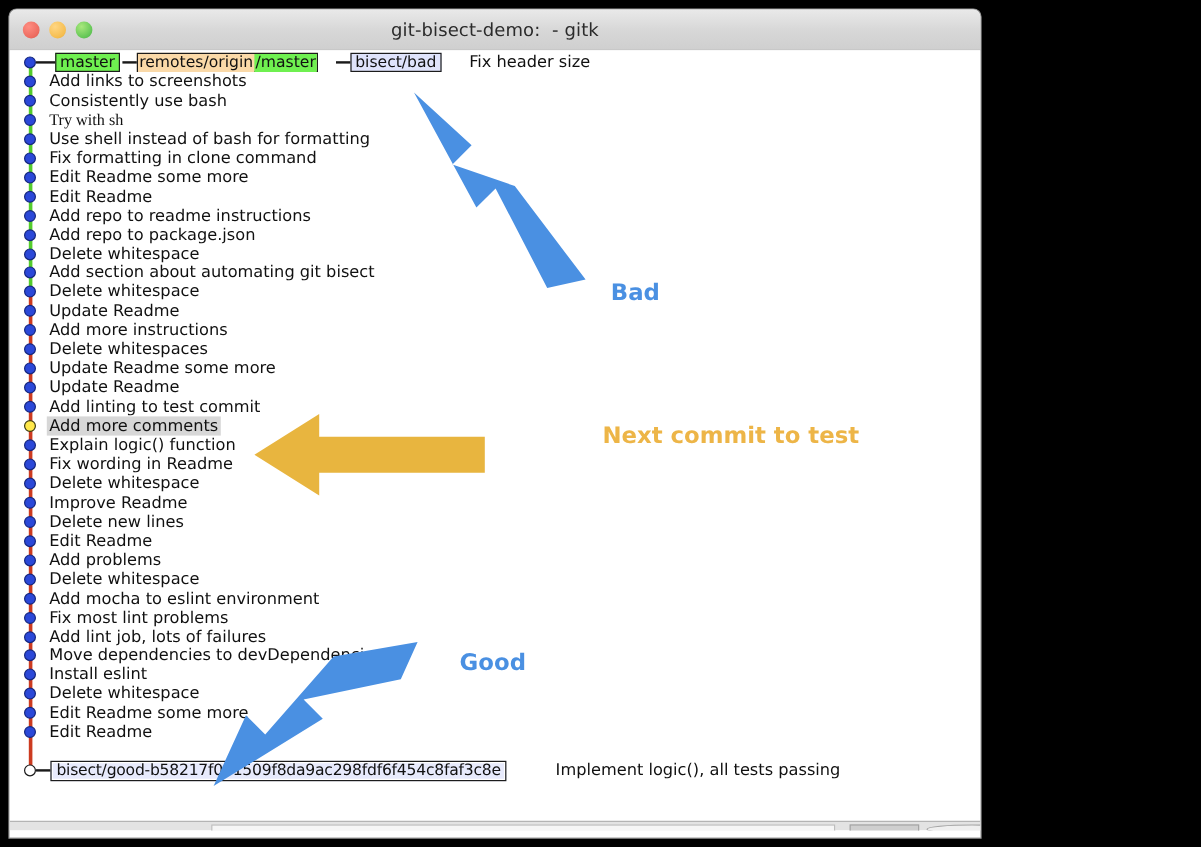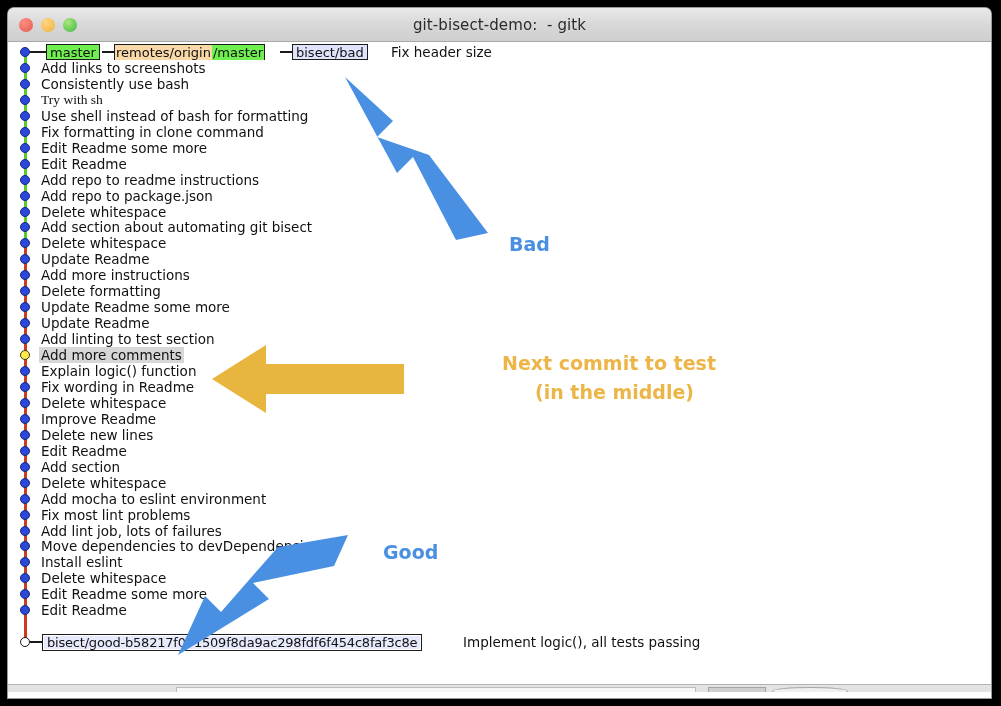--- a/index.html
+++ b/index.html
@@ -15,21 +15,21 @@
     position: relative;
     width: 1001px;
     height: 706px;
     background: #000000;
   }
 
   
   #window {
     position: absolute;
     left: 8px; top: 8px;
-    width: 983px; height: 690px;
+    width: 809px; height: 690px;
     background: #ffffff;
     border-radius: 6px 6px 0 0;
     overflow: hidden;
     box-shadow: 0 0 0 1px #9a9a9a;
   }
 
   #titlebar {
     position: relative;
     height: 34px;
     background: linear-gradient(to bottom, #e9e9e9 0%, #d8d8d8 50%, #cfcfcf 100%);
@@ -300,33 +300,33 @@
           <div class="commit-row" style="top: 209px;">
             <div class="graph-node"></div>
             <div class="commit-label">Update Readme</div>
           </div>
           <div class="commit-row" style="top: 225px;">
             <div class="graph-node"></div>
             <div class="commit-label">Add more instructions</div>
           </div>
           <div class="commit-row" style="top: 241px;">
             <div class="graph-node"></div>
-            <div class="commit-label">Delete formatting</div>
+            <div class="commit-label">Delete whitespaces</div>
           </div>
           <div class="commit-row" style="top: 257px; padding-left: 28px;">
             <div class="graph-node"></div>
             <div class="commit-label">Update Readme some more</div>
           </div>
           <div class="commit-row" style="top: 273px;">
             <div class="graph-node"></div>
             <div class="commit-label">Update Readme</div>
           </div>
           <div class="commit-row" style="top: 289px;">
             <div class="graph-node"></div>
-            <div class="commit-label">Add linting to test section</div>
+            <div class="commit-label">Add linting to test commit</div>
           </div>
           <div class="commit-row" style="top: 305px;">
             <div class="graph-node selected-node"></div>
             <div class="commit-label selected">Add more comments</div>
           </div>
           <div class="commit-row" style="top: 337px;">
             <div class="graph-node"></div>
             <div class="commit-label">Fix wording in Readme</div>
           </div>
           <div class="commit-row" style="top: 321px;">
@@ -344,21 +344,21 @@
           <div class="commit-row" style="top: 385px;">
             <div class="graph-node"></div>
             <div class="commit-label">Delete new lines</div>
           </div>
           <div class="commit-row" style="top: 401px;">
             <div class="graph-node"></div>
             <div class="commit-label">Edit Readme</div>
           </div>
           <div class="commit-row" style="top: 417px;">
             <div class="graph-node"></div>
-            <div class="commit-label">Add section</div>
+            <div class="commit-label">Add problems</div>
           </div>
           <div class="commit-row" style="top: 433px;">
             <div class="graph-node"></div>
             <div class="commit-label">Delete whitespace</div>
           </div>
           <div class="commit-row" style="top: 449px;">
             <div class="graph-node"></div>
             <div class="commit-label">Add mocha to eslint environment</div>
           </div>
           <div class="commit-row" style="top: 465px;">
@@ -416,17 +416,16 @@
     </g>
 
     <g>
       <path d="M 178,655 L 205,596 L 221,612 L 278,547 L 348,535 L 334,566 L 253,583 L 269,599 Z" fill="#4a90e2"></path>
     </g>
   </svg>
 
   <div id="annotations-text" style="position:absolute;left:0;top:0;width:815px;height:706px;pointer-events:none;">
     <div class="anno-text blue" style="left:509px; top:233px;">Bad</div>
     <div class="anno-text orange" style="left:502px; top:352px;">Next commit to test</div>
-    <div class="anno-text orange" style="left:535px; top:381px;">(in the middle)</div>
     <div class="anno-text blue" style="left:383px; top:541px;">Good</div>
   </div>
 
 </div>
 
 </body></html>

